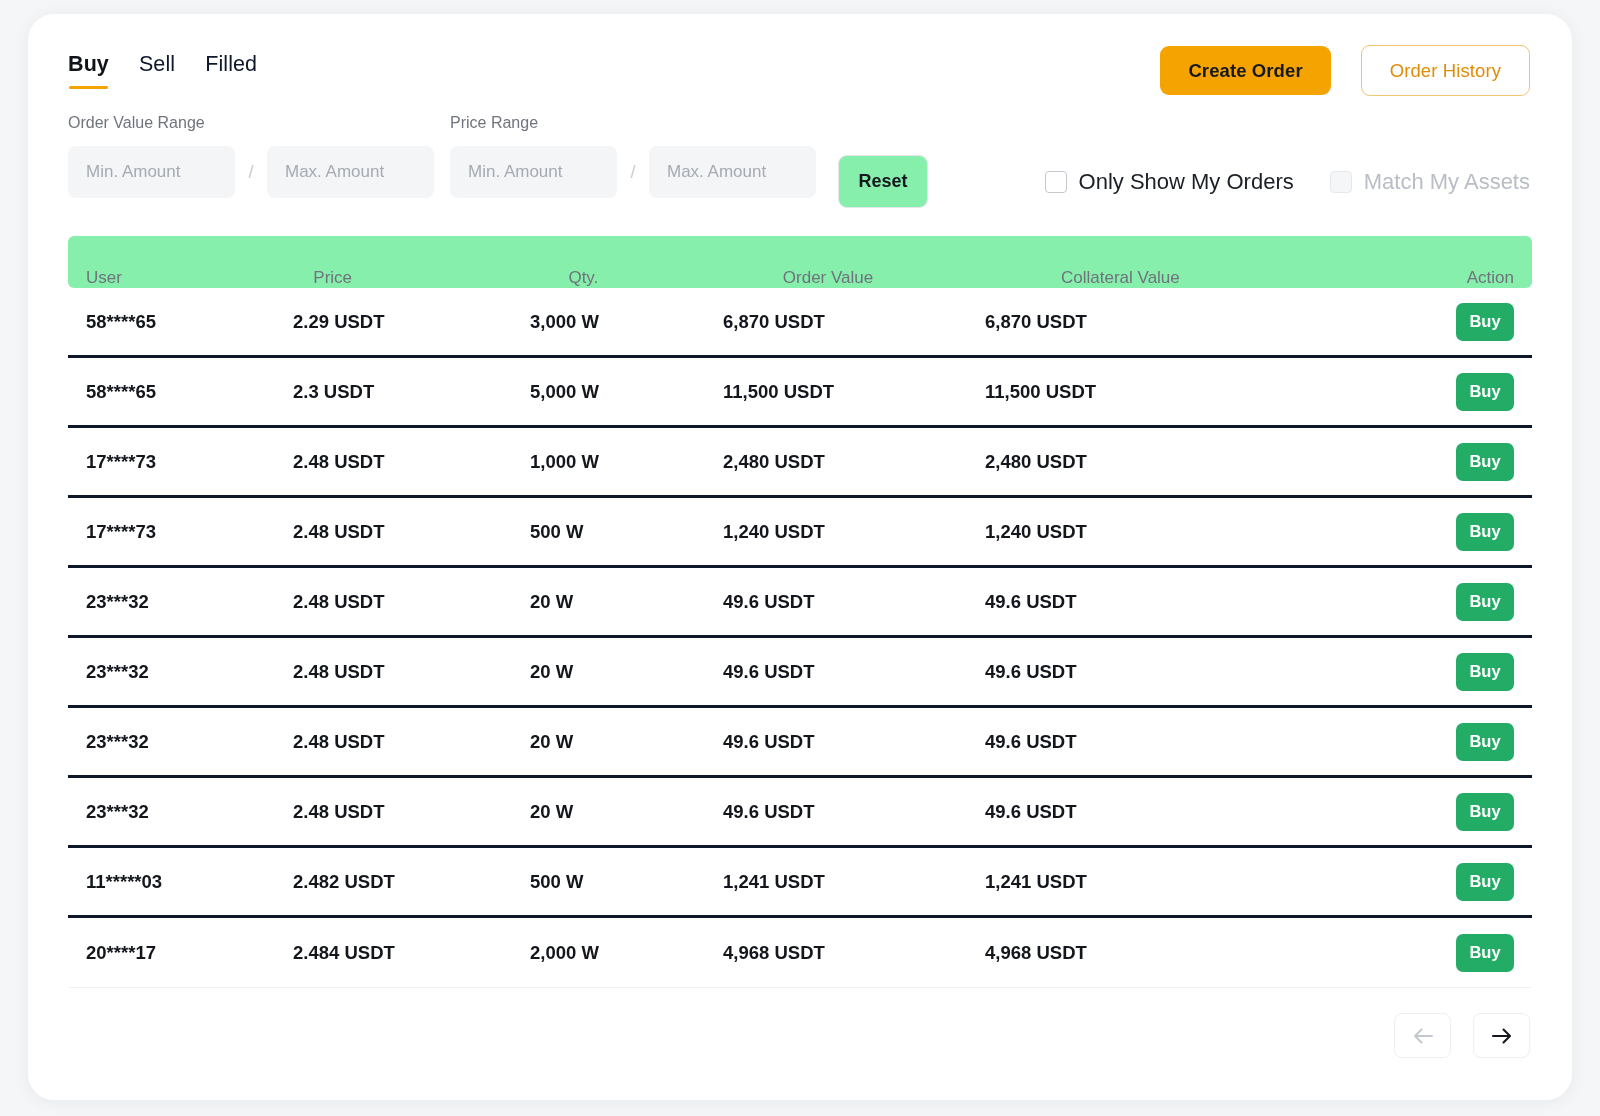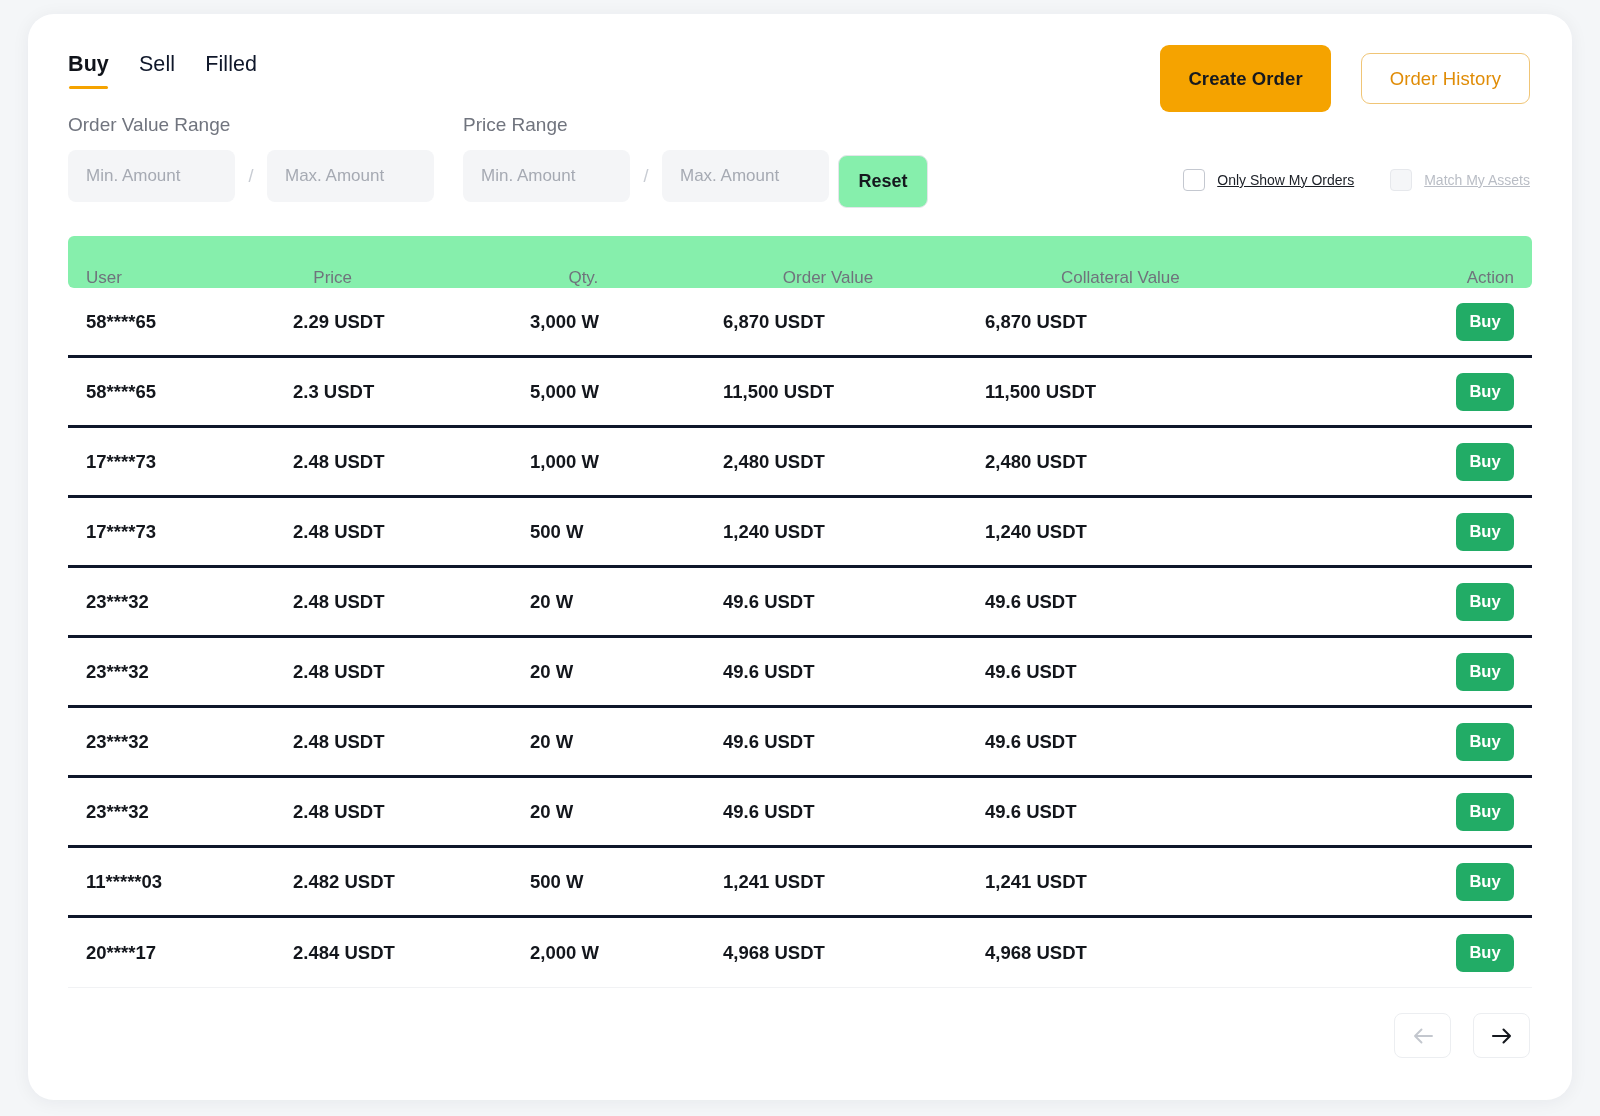--- a/index.html
+++ b/index.html
@@ -54,21 +54,21 @@
     background: #f5a300;
     border-radius: 2px;
   }
 
   .top-actions {
     position: absolute;
     right: 42px; top: 31px;
     display: flex; gap: 30px; align-items: center;
   }
   .btn-create {
-    height: 67px;
+    height: 49px;
     padding: 0 28px;
     background: #f5a300;
     border: none;
     border-radius: 9px;
     font-family: inherit;
     font-size: 18.5px;
     font-weight: 700;
     color: #16191f;
     cursor: pointer;
     letter-spacing: .1px;
@@ -84,23 +84,23 @@
     font-weight: 400;
     color: #e08c06;
     cursor: pointer;
     letter-spacing: .1px;
   }
 
   
   .filters { position: absolute; left: 0; top: 100px; width: 100%; height: 110px; }
   .fgroup { position: absolute; top: 0; }
   .fgroup-order { left: 40px; }
-  .fgroup-price { left: 435px; }
+  .fgroup-price { left: 422px; }
   .flabel {
-    font-size: 19px;
+    font-size: 16px;
     color: #70747e;
     margin-bottom: 14px;
     display: block;
   }
   .frow { display: flex; align-items: center; }
   .finput {
     width: 167px; height: 52px;
     background: #f4f5f7;
     border: none;
     border-radius: 8px;
@@ -141,21 +141,21 @@
     width: 22px; height: 22px;
     border: 1.6px solid #c4c8d0;
     border-radius: 4px;
     background: #fff;
     flex: none;
   }
   .chk.disabled .chkbox {
     border-color: #e6e8ec;
     background: #f5f6f8;
   }
-  .chklabel { font-size: 14px; color: #1b1f26; text-decoration: underline; }
+  .chklabel { font-size: 22px; color: #1b1f26; }
   .chk.disabled .chklabel { color: #b9bdc5; }
 
   
   .table { position: absolute; left: 40px; top: 222px; width: 1464px; }
   .thead {
     display: flex; align-items: flex-end;
     height: 52px;
     background: #86efac;
     border-radius: 6px;
     color: #6f737c;

